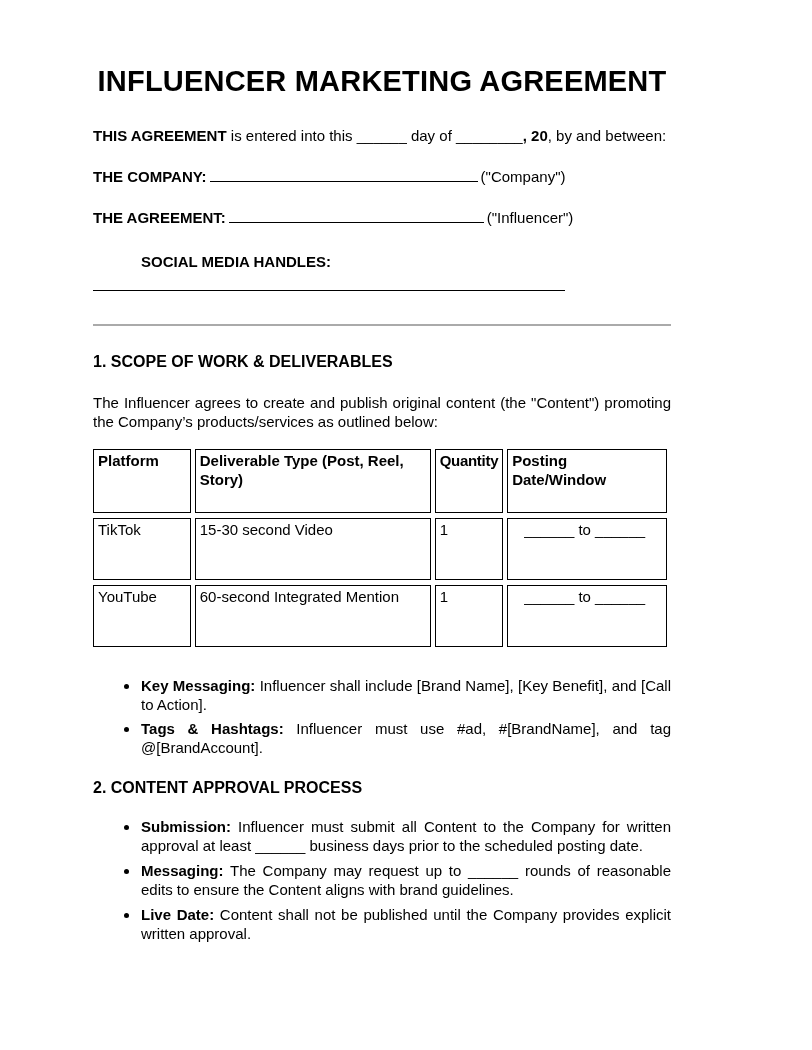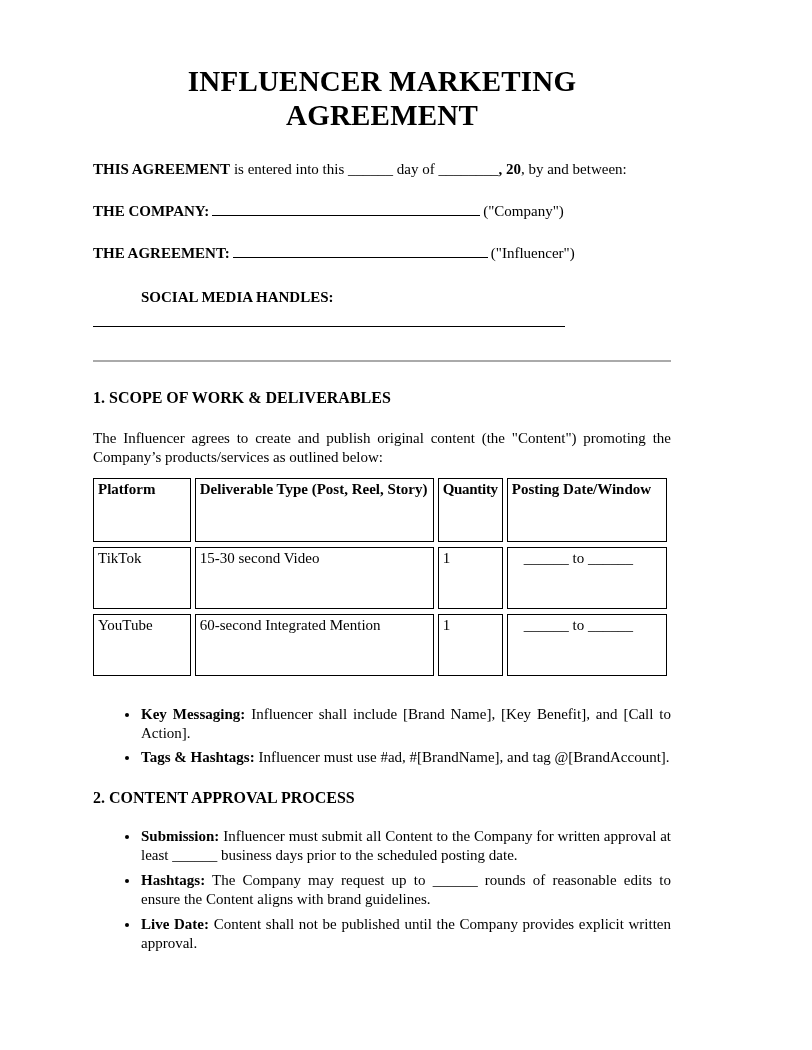--- a/index.html
+++ b/index.html
@@ -3,21 +3,21 @@
 <meta charset="utf-8">
 <style>
   * { margin: 0; padding: 0; box-sizing: border-box; }
   html, body { width: 812px; height: 1050px; background: #ffffff; }
   body {
     font-family: "Liberation Sans", sans-serif;
     color: #000000;
     font-size: 15px;
     line-height: 19px;
   }
-  .page { width: 764px; height: 1050px; padding: 58px 93px 0 93px; overflow: hidden; font-family: Liberation Serif, serif; }
+  .page { width: 764px; height: 1050px; padding: 58px 93px 0 93px; overflow: hidden; }
 
   .doc-title {
     font-size: 29px;
     line-height: 34px;
     font-weight: 700;
     text-align: center;
     letter-spacing: 0.2px;
     margin-top: 6px;
   }
 
@@ -58,21 +58,21 @@
 
   .para {
     margin-top: 21px;
     text-align: justify;
   }
 
   table.deliverables {
     border-collapse: separate;
     border-spacing: 4px 5px;
     table-layout: fixed;
-    margin-top: 6px;
+    margin-top: 13px;
     margin-left: -4px;
   }
   table.deliverables td, table.deliverables th {
     border: 1.5px solid #000;
     vertical-align: top;
     text-align: left;
     padding: 1px 4px;
     font-size: 15px;
     line-height: 19px;
     overflow: hidden;
@@ -154,17 +154,17 @@
 
   <ul class="doc-bullets">
     <li><span class="b">Key Messaging:</span><span> Influencer shall include [Brand Name], [Key Benefit], and [Call to Action].</span></li>
     <li><span class="b">Tags &amp; Hashtags:</span><span> Influencer must use #ad, #[BrandName], and tag @[BrandAccount].</span></li>
   </ul>
 
   <h2 class="sec-heading sec2-heading">2. CONTENT APPROVAL PROCESS</h2>
 
   <ul class="doc-bullets sec2">
     <li><span class="b">Submission:</span><span> Influencer must submit all Content to the Company for written approval at least ______ business days prior to the scheduled posting date.</span></li>
-    <li><span class="b">Hashtags:</span><span> The Company may request up to ______ rounds of reasonable edits to ensure the Content aligns with brand guidelines.</span></li>
+    <li><span class="b">Messaging:</span><span> The Company may request up to ______ rounds of reasonable edits to ensure the Content aligns with brand guidelines.</span></li>
     <li><span class="b">Live Date:</span><span> Content shall not be published until the Company provides explicit written approval.</span></li>
   </ul>
 
 </div>
 
 </body></html>

